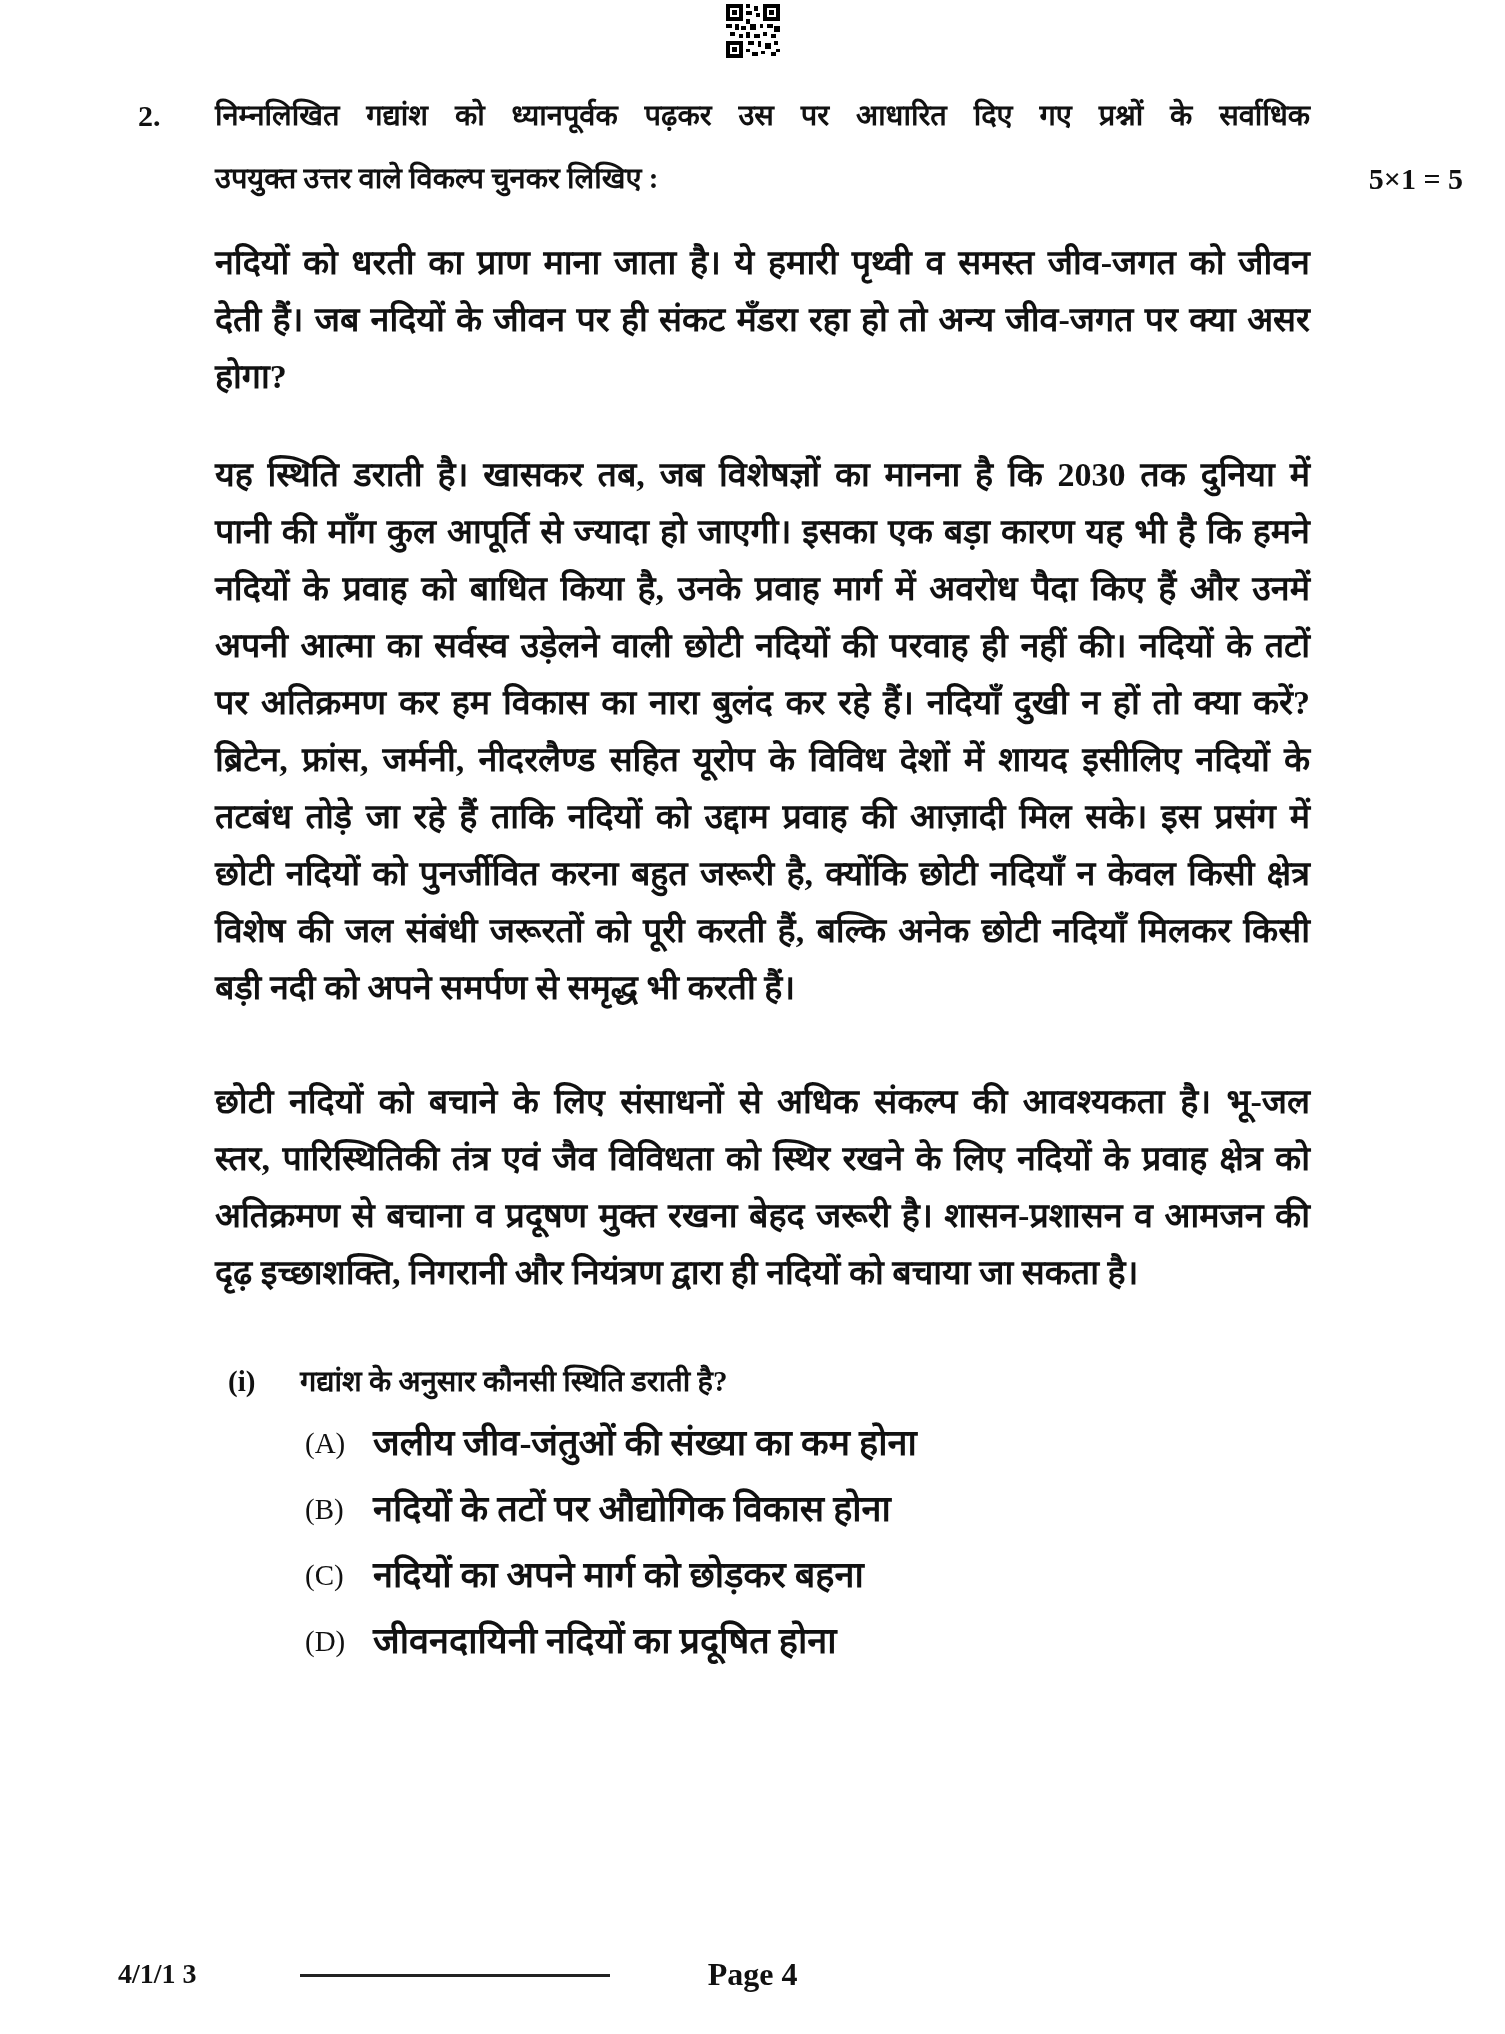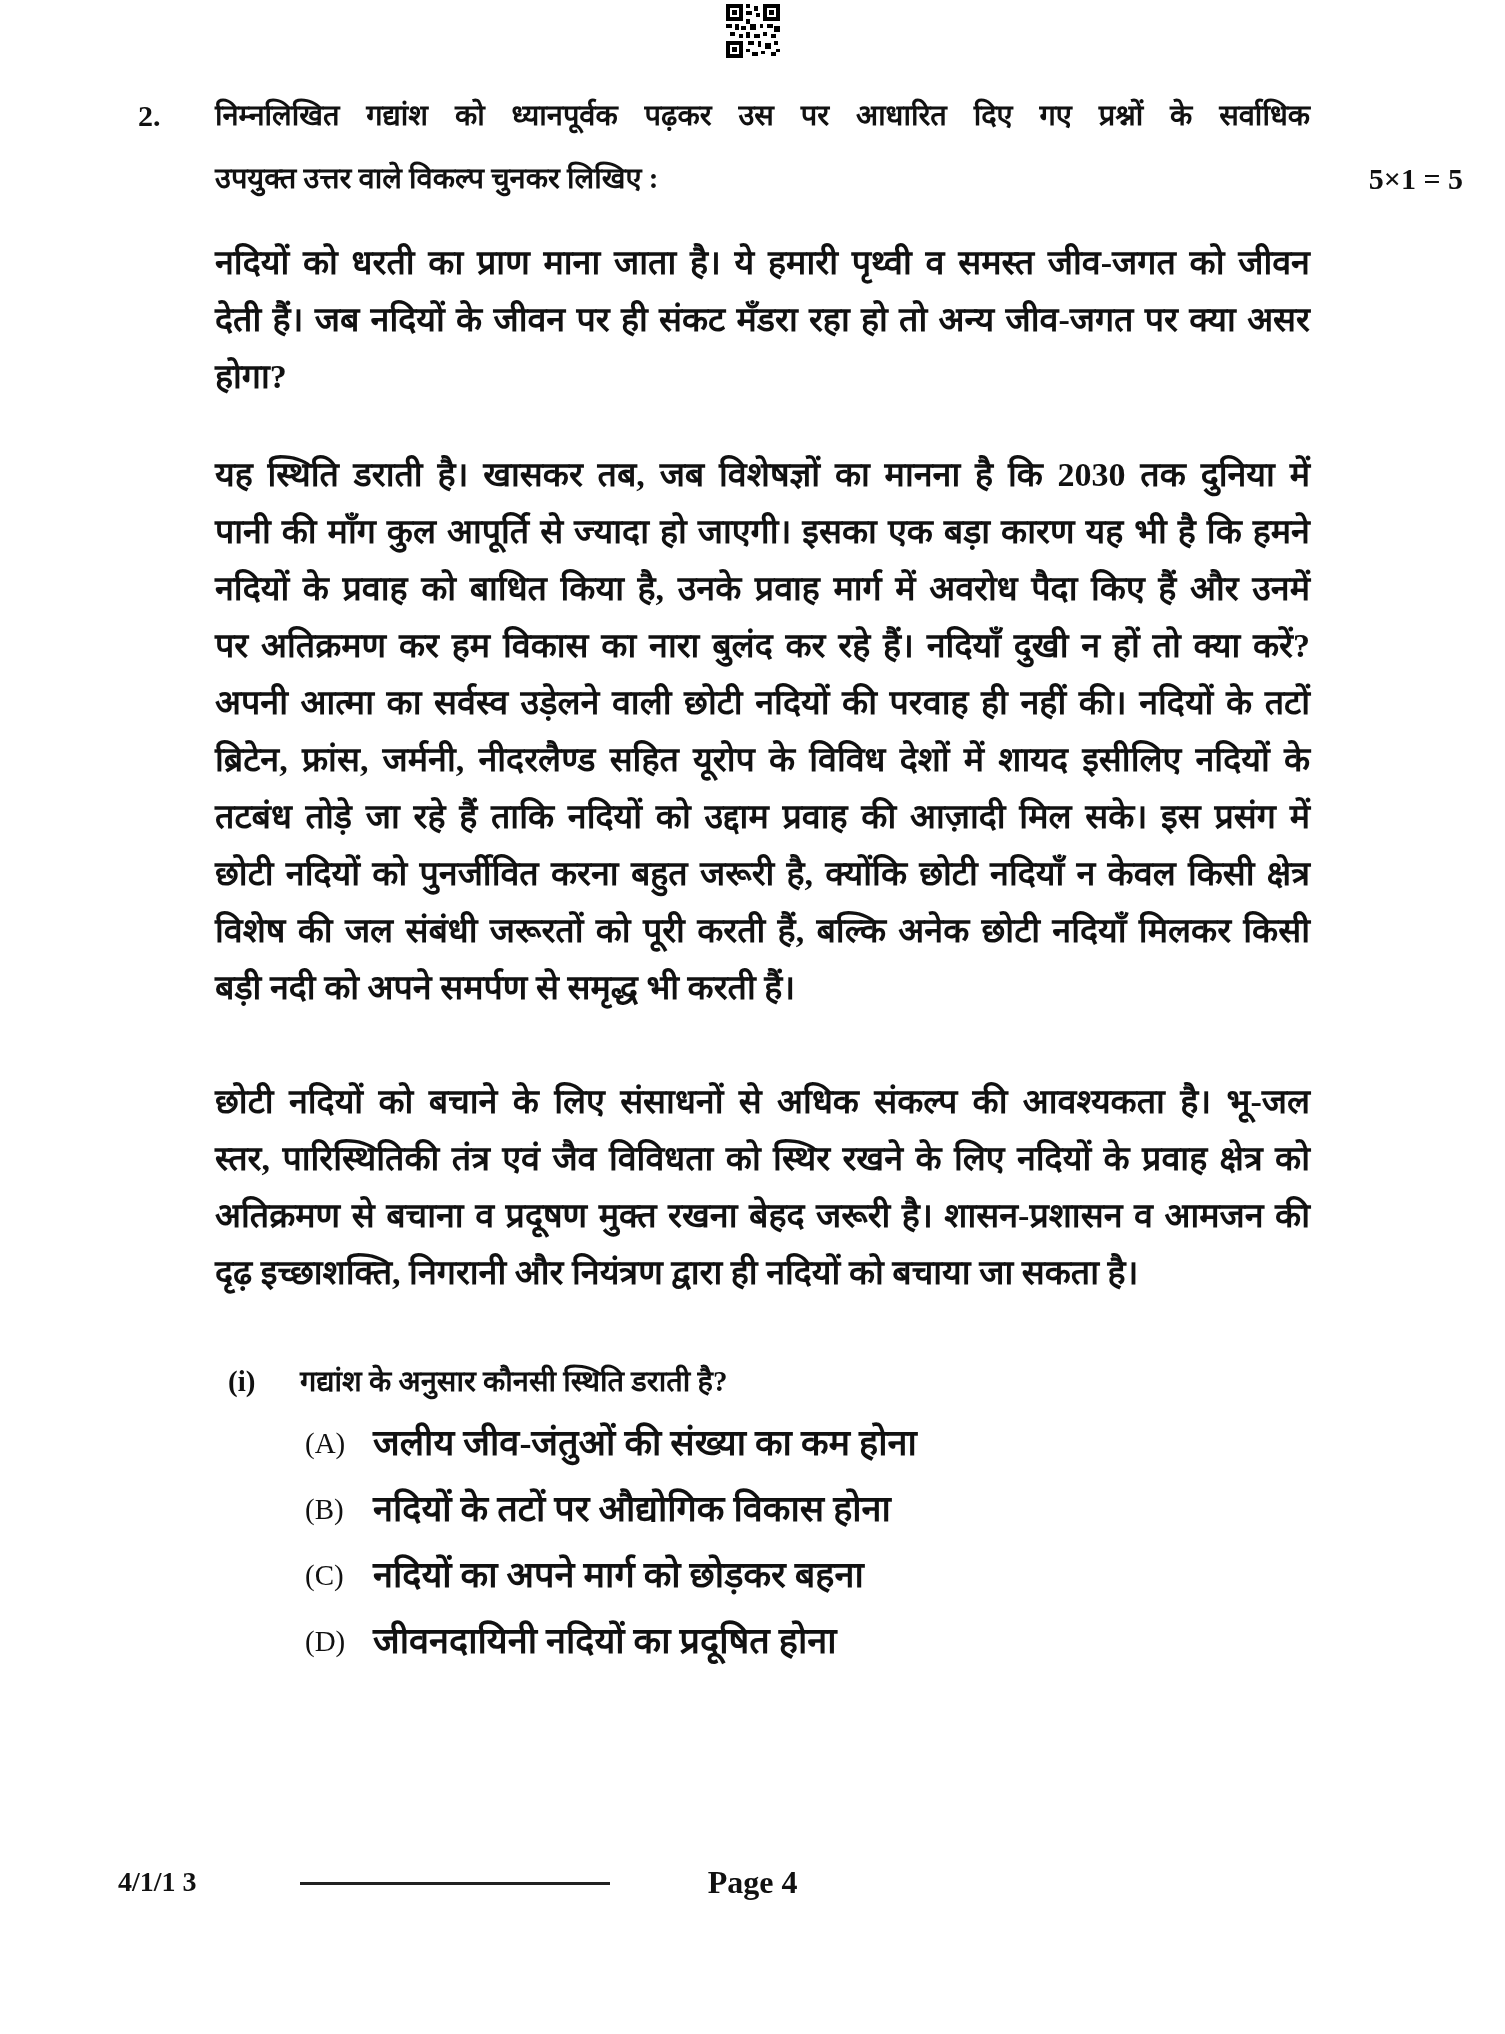--- a/index.html
+++ b/index.html
@@ -92,21 +92,21 @@
     flex: 0 0 auto;
   }
   .opt-text {
     font-size: 36px;
     font-weight: 600;
     line-height: 57px;
   }
   
   .footer {
     position: absolute;
-    left: 0; top: 1862px;
+    left: 0; top: 1954px;
     width: 1505px; height: 44px;
   }
   .footer-code {
     position: absolute;
     left: 118px; top: 0;
     font-size: 28px;
     font-weight: 700;
     line-height: 40px;
   }
   .footer-rule {
@@ -184,22 +184,22 @@
       <div class="passage p1">
         <div class="pline">नदियों को धरती का प्राण माना जाता है। ये हमारी पृथ्वी व समस्त जीव-जगत को जीवन</div>
         <div class="pline">देती हैं। जब नदियों के जीवन पर ही संकट मँडरा रहा हो तो अन्य जीव-जगत पर क्या असर</div>
         <div class="pline pline-last">होगा?</div>
       </div>
 
       <div class="passage p2">
         <div class="pline">यह स्थिति डराती है। खासकर तब, जब विशेषज्ञों का मानना है कि 2030 तक दुनिया में</div>
         <div class="pline">पानी की माँग कुल आपूर्ति से ज्यादा हो जाएगी। इसका एक बड़ा कारण यह भी है कि हमने</div>
         <div class="pline">नदियों के प्रवाह को बाधित किया है, उनके प्रवाह मार्ग में अवरोध पैदा किए हैं और उनमें</div>
+        <div class="pline">अपनी आत्मा का सर्वस्व उड़ेलने वाली छोटी नदियों की परवाह ही नहीं की। नदियों के तटों</div>
         <div class="pline">पर अतिक्रमण कर हम विकास का नारा बुलंद कर रहे हैं। नदियाँ दुखी न हों तो क्या करें?</div>
-        <div class="pline">अपनी आत्मा का सर्वस्व उड़ेलने वाली छोटी नदियों की परवाह ही नहीं की। नदियों के तटों</div>
         <div class="pline">ब्रिटेन, फ्रांस, जर्मनी, नीदरलैण्ड सहित यूरोप के विविध देशों में शायद इसीलिए नदियों के</div>
         <div class="pline">तटबंध तोड़े जा रहे हैं ताकि नदियों को उद्दाम प्रवाह की आज़ादी मिल सके। इस प्रसंग में</div>
         <div class="pline">छोटी नदियों को पुनर्जीवित करना बहुत जरूरी है, क्योंकि छोटी नदियाँ न केवल किसी क्षेत्र</div>
         <div class="pline">विशेष की जल संबंधी जरूरतों को पूरी करती हैं, बल्कि अनेक छोटी नदियाँ मिलकर किसी</div>
         <div class="pline pline-last">बड़ी नदी को अपने समर्पण से समृद्ध भी करती हैं।</div>
       </div>
 
       <div class="passage p3">
         <div class="pline">छोटी नदियों को बचाने के लिए संसाधनों से अधिक संकल्प की आवश्यकता है। भू-जल</div>
         <div class="pline">स्तर, पारिस्थितिकी तंत्र एवं जैव विविधता को स्थिर रखने के लिए नदियों के प्रवाह क्षेत्र को</div>

